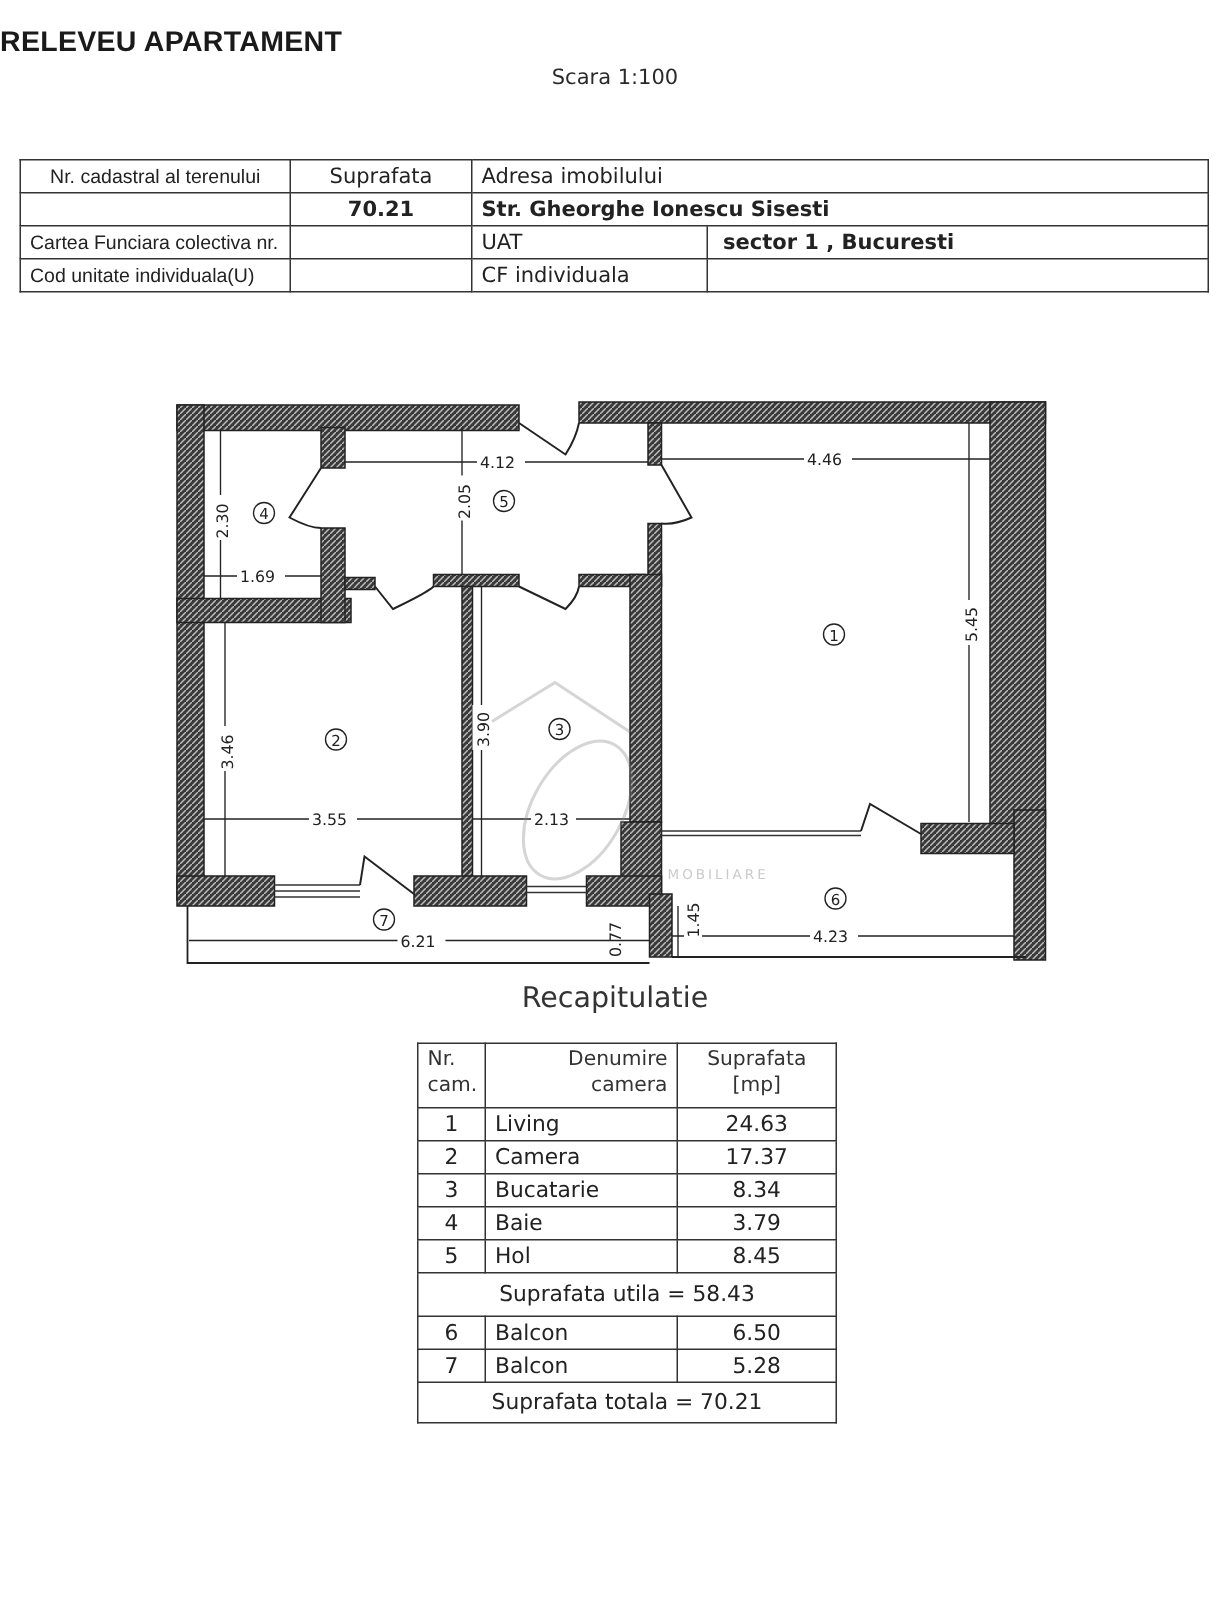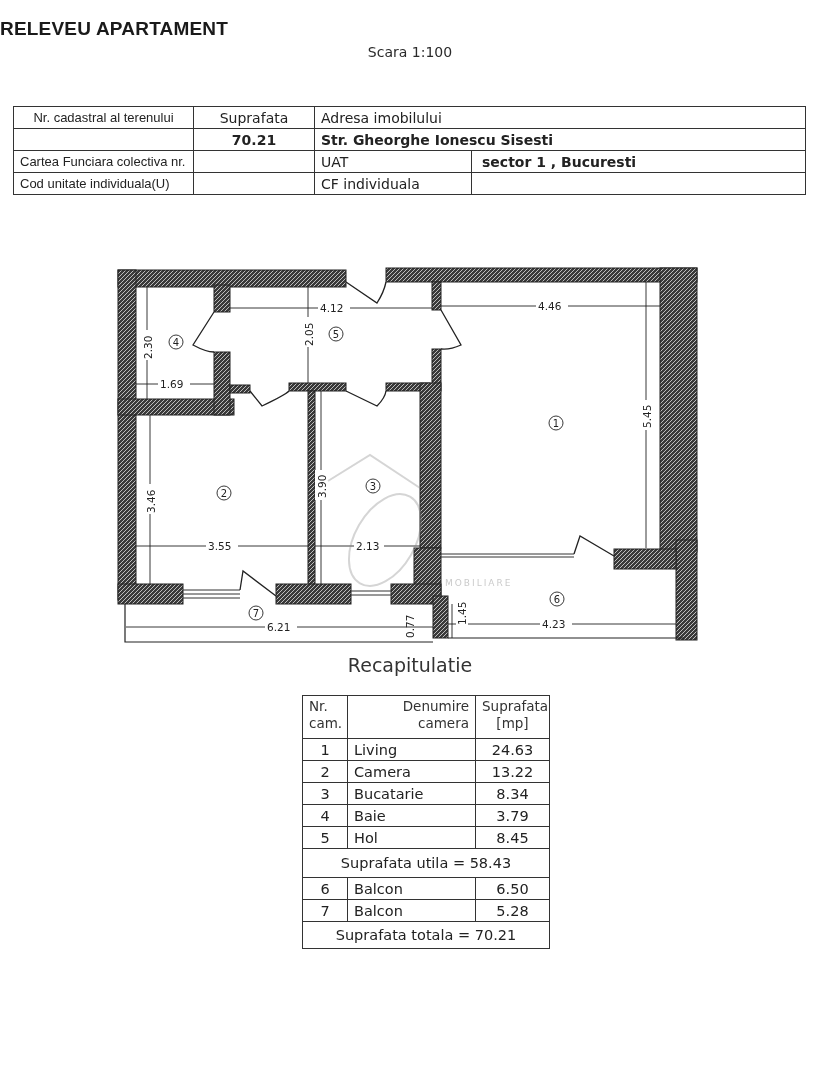--- a/index.html
+++ b/index.html
@@ -6,21 +6,21 @@
   body{width:820px;height:1080px;position:relative;overflow:hidden;font-family:"DejaVu Sans",sans-serif;color:#222;}
   .title{position:absolute;left:0;width:820px;top:18px;text-align:left;font-family:"Liberation Sans",sans-serif;font-weight:bold;font-size:19px;letter-spacing:0.2px;color:#1a1a1a;}
   .subtitle{position:absolute;left:0;width:820px;top:44px;text-align:center;font-size:14px;color:#2a2a2a;}
   table.hdr{position:absolute;left:13px;top:106px;width:793px;border-collapse:collapse;table-layout:fixed;border-radius:17px;}
   table.hdr td{border:1.3px solid #333;height:21px;padding:0 6px;font-size:14px;white-space:nowrap;overflow:hidden;}
   table.hdr td.cond{font-family:"Liberation Sans",sans-serif;font-size:13px;transform-origin:left;}
   table.hdr td.center{text-align:center;}
   table.hdr td.b{font-weight:bold;}
   .plan{position:absolute;left:0;top:0;}
   .recap-title{position:absolute;left:0;width:820px;top:654px;text-align:center;font-size:19px;color:#333;padding-left:-10px;}
-  table.recap{position:absolute;left:278px;top:695px;width:248px;border-collapse:collapse;table-layout:fixed;margin-left:24px;}
+  table.recap{position:absolute;left:278px;top:695px;width:280px;border-collapse:collapse;table-layout:fixed;}
   table.recap td{border:1.3px solid #333;font-size:14.5px;padding:0 6px;height:21px;color:#222;}
   table.recap td.num{text-align:center;}
   table.recap td.val{text-align:center;}
   table.recap td.hd{font-size:13.5px;line-height:17px;height:40px;vertical-align:top;padding-top:2px;color:#333;}
   table.recap td.sum{text-align:center;}
 </style>
 </head>
 <body>
 
 <div class="title">RELEVEU APARTAMENT</div>
@@ -215,21 +215,21 @@
     </td>
   </tr>
   <tr>
     <td class="num">1</td>
     <td>Living</td>
     <td class="val">24.63</td>
   </tr>
   <tr>
     <td class="num">2</td>
     <td>Camera</td>
-    <td class="val">13.22</td>
+    <td class="val">17.37</td>
   </tr>
   <tr>
     <td class="num">3</td>
     <td>Bucatarie</td>
     <td class="val">8.34</td>
   </tr>
   <tr>
     <td class="num">4</td>
     <td>Baie</td>
     <td class="val">3.79</td>

